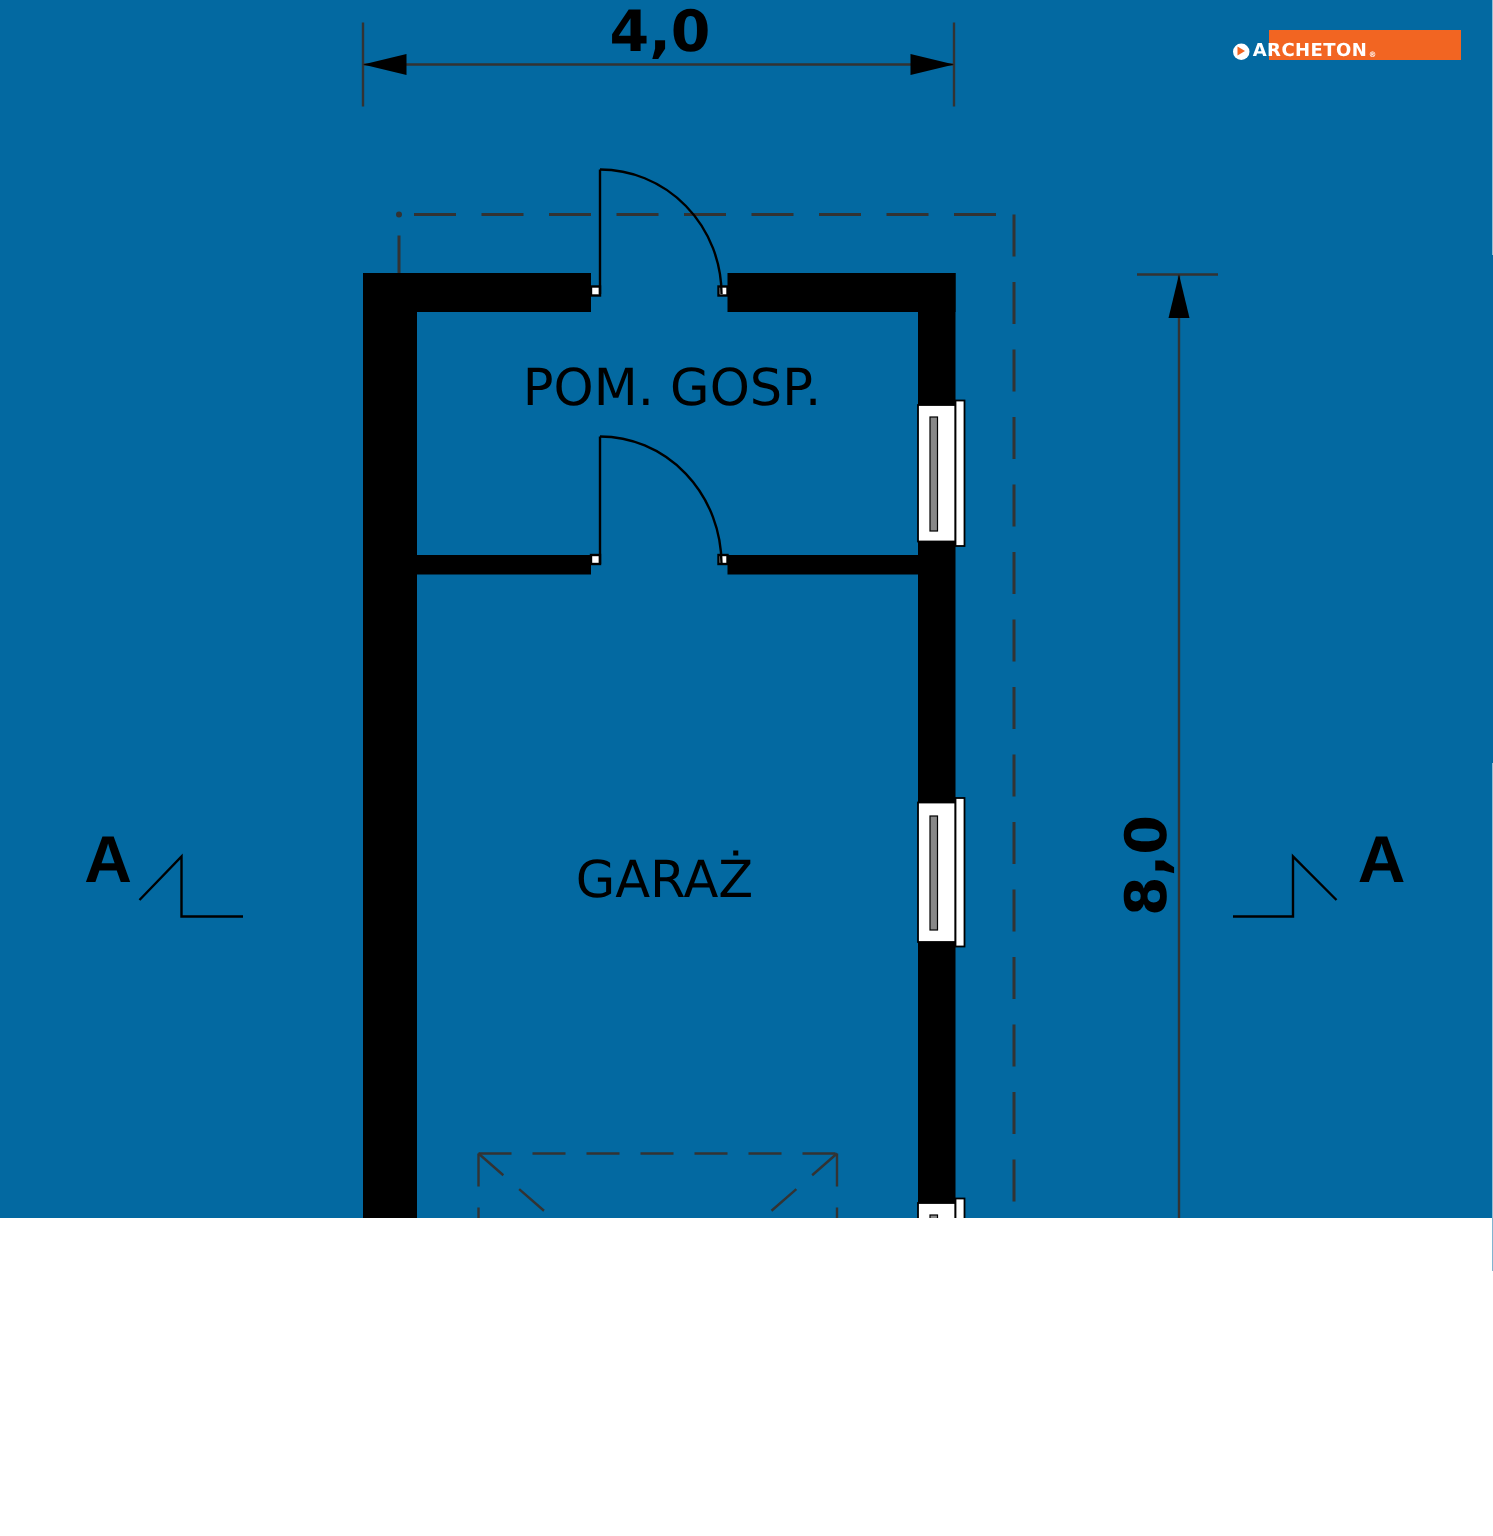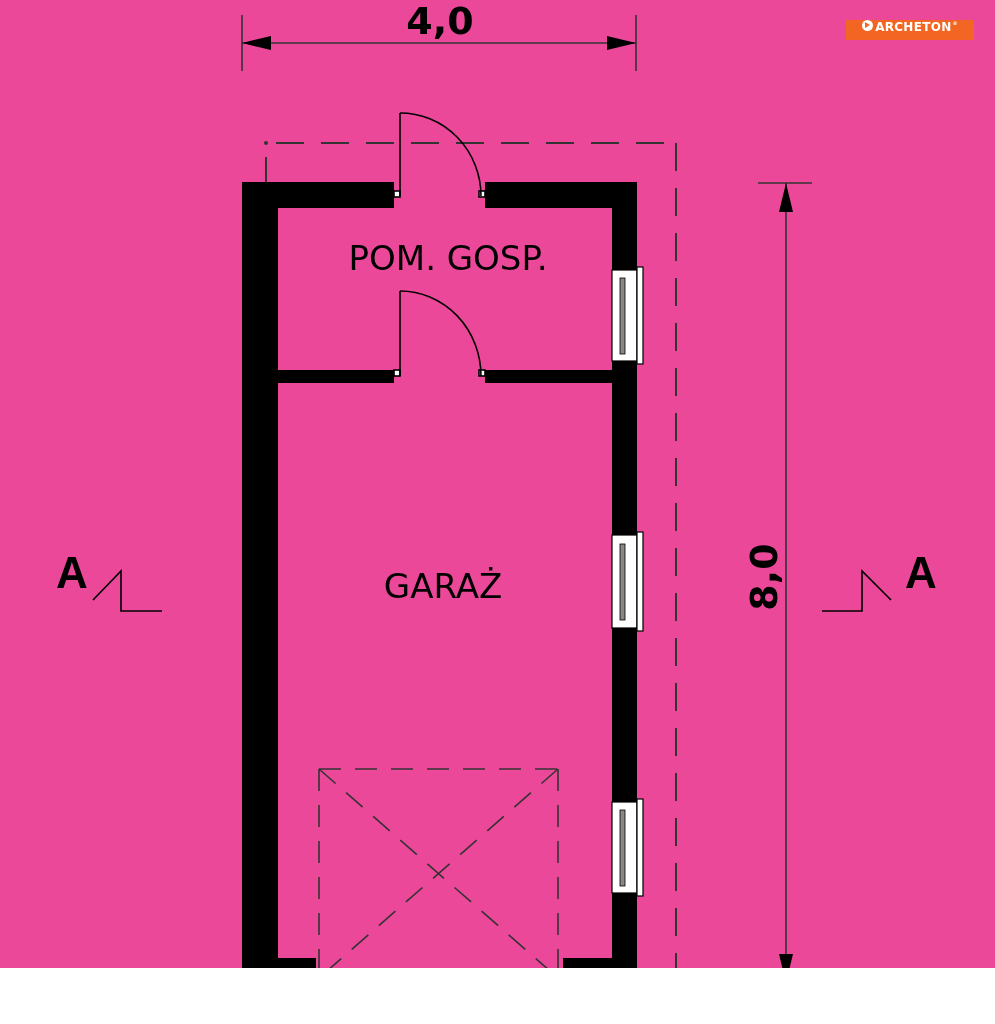--- a/index.html
+++ b/index.html
@@ -1,20 +1,20 @@
 <!DOCTYPE html>
 <html><head>
   <meta charset="utf-8">
   <style>
     html, body { margin: 0; padding: 0; background: #ffffff; }
-    #canvas { position: relative; width: 995px; height: 968px; overflow: hidden; background: #ec4899; }
+    #canvas { position: relative; width: 995px; height: 812px; overflow: hidden; background: #0369a1; }
     svg { position: absolute; left: 0; top: 0; }
     .logo {
-      position: absolute; left: 846px; top: 20px; width: 128px; height: 20px;
-      display: flex; align-items: flex-start; justify-content: center;
+      position: absolute; left: 806px; top: 20px; width: 128px; height: 20px;
+      display: flex; align-items: flex-end; justify-content: center;
       font-family: "DejaVu Sans", sans-serif; font-weight: bold; font-size: 12px;
       color: #ffffff; letter-spacing: 0.3px;
     }
     .logo .mark { display: inline-block; width: 11px; height: 11px; border-radius: 50%;
       background: #ffffff; margin-right: 2px; position: relative; }
     .logo .mark::after { content: ""; position: absolute; left: 3px; top: 2px; width: 0; height: 0;
       border-left: 5px solid #f26522; border-top: 3.5px solid transparent; border-bottom: 3.5px solid transparent; }
     .logo sup { font-size: 5px; margin-left: 1px; }
     .dimtext { font-family: "DejaVu Sans", sans-serif; font-weight: bold; fill: #000; }
     .roomtext { font-family: "DejaVu Sans", sans-serif; font-weight: normal; fill: #000; }

